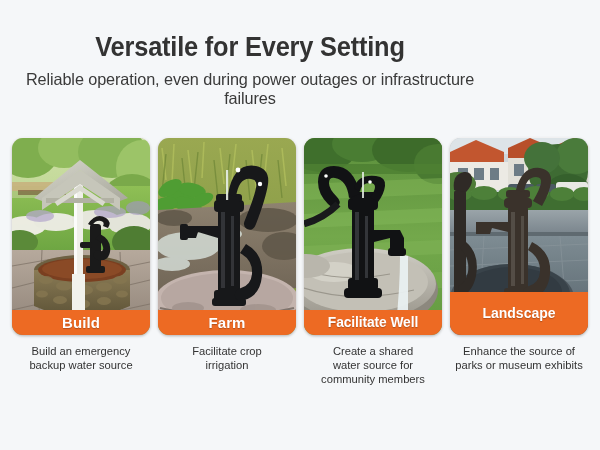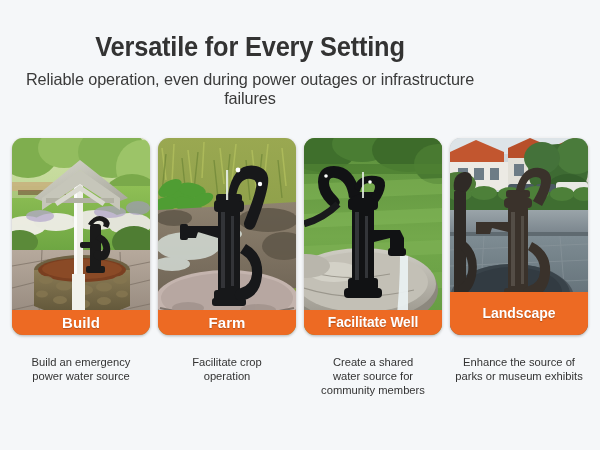--- a/index.html
+++ b/index.html
@@ -99,21 +99,21 @@
   }
   .band-1line.tight { font-size: 13.8px; letter-spacing: -0.1px; }
   .band-2line {
     height: 43px;
     font-size: 14px;
     line-height: 1.22;
     flex-direction: column;
   }
 
   .caption {
-    margin-top: 20px;
+    margin-top: 9px;
     text-align: center;
     font-size: 11.2px;
     line-height: 14.2px;
     color: #333333;
     padding: 0 1px;
   }
 </style>
 </head>
 <body>
 
@@ -222,21 +222,21 @@
               <rect x="68" y="104" width="12" height="6" rx="2"></rect>
             </g>
           </svg>
         </div>
         <div class="band band-1line">
           <span>Build</span>
         </div>
       </div>
       <div class="caption">
         <span>Build an emergency</span><br>
-        <span>power water source</span>
+        <span>backup water source</span>
       </div>
     </div>
 
     <div class="card-col">
       <div class="card">
         <div class="photo">
           <svg viewBox="0 0 138 197" preserveAspectRatio="xMidYMid slice" aria-hidden="true">
             <defs>
               <linearGradient id="g2field" x1="0" y1="0" x2="0" y2="1">
                 <stop offset="0" stop-color="#9aa851"></stop>
@@ -331,21 +331,21 @@
 
             <rect x="68" y="32" width="2.2" height="30" fill="#e8efe9" opacity="0.9"></rect>
           </svg>
         </div>
         <div class="band band-1line">
           <span>Farm</span>
         </div>
       </div>
       <div class="caption">
         <span>Facilitate crop</span><br>
-        <span>operation</span>
+        <span>irrigation</span>
       </div>
     </div>
 
     <div class="card-col">
       <div class="card">
         <div class="photo">
           <svg viewBox="0 0 138 197" preserveAspectRatio="xMidYMid slice" aria-hidden="true">
             <defs>
               <linearGradient id="g3lawn" x1="0" y1="0" x2="0" y2="1">
                 <stop offset="0" stop-color="#5c8f3c"></stop>

